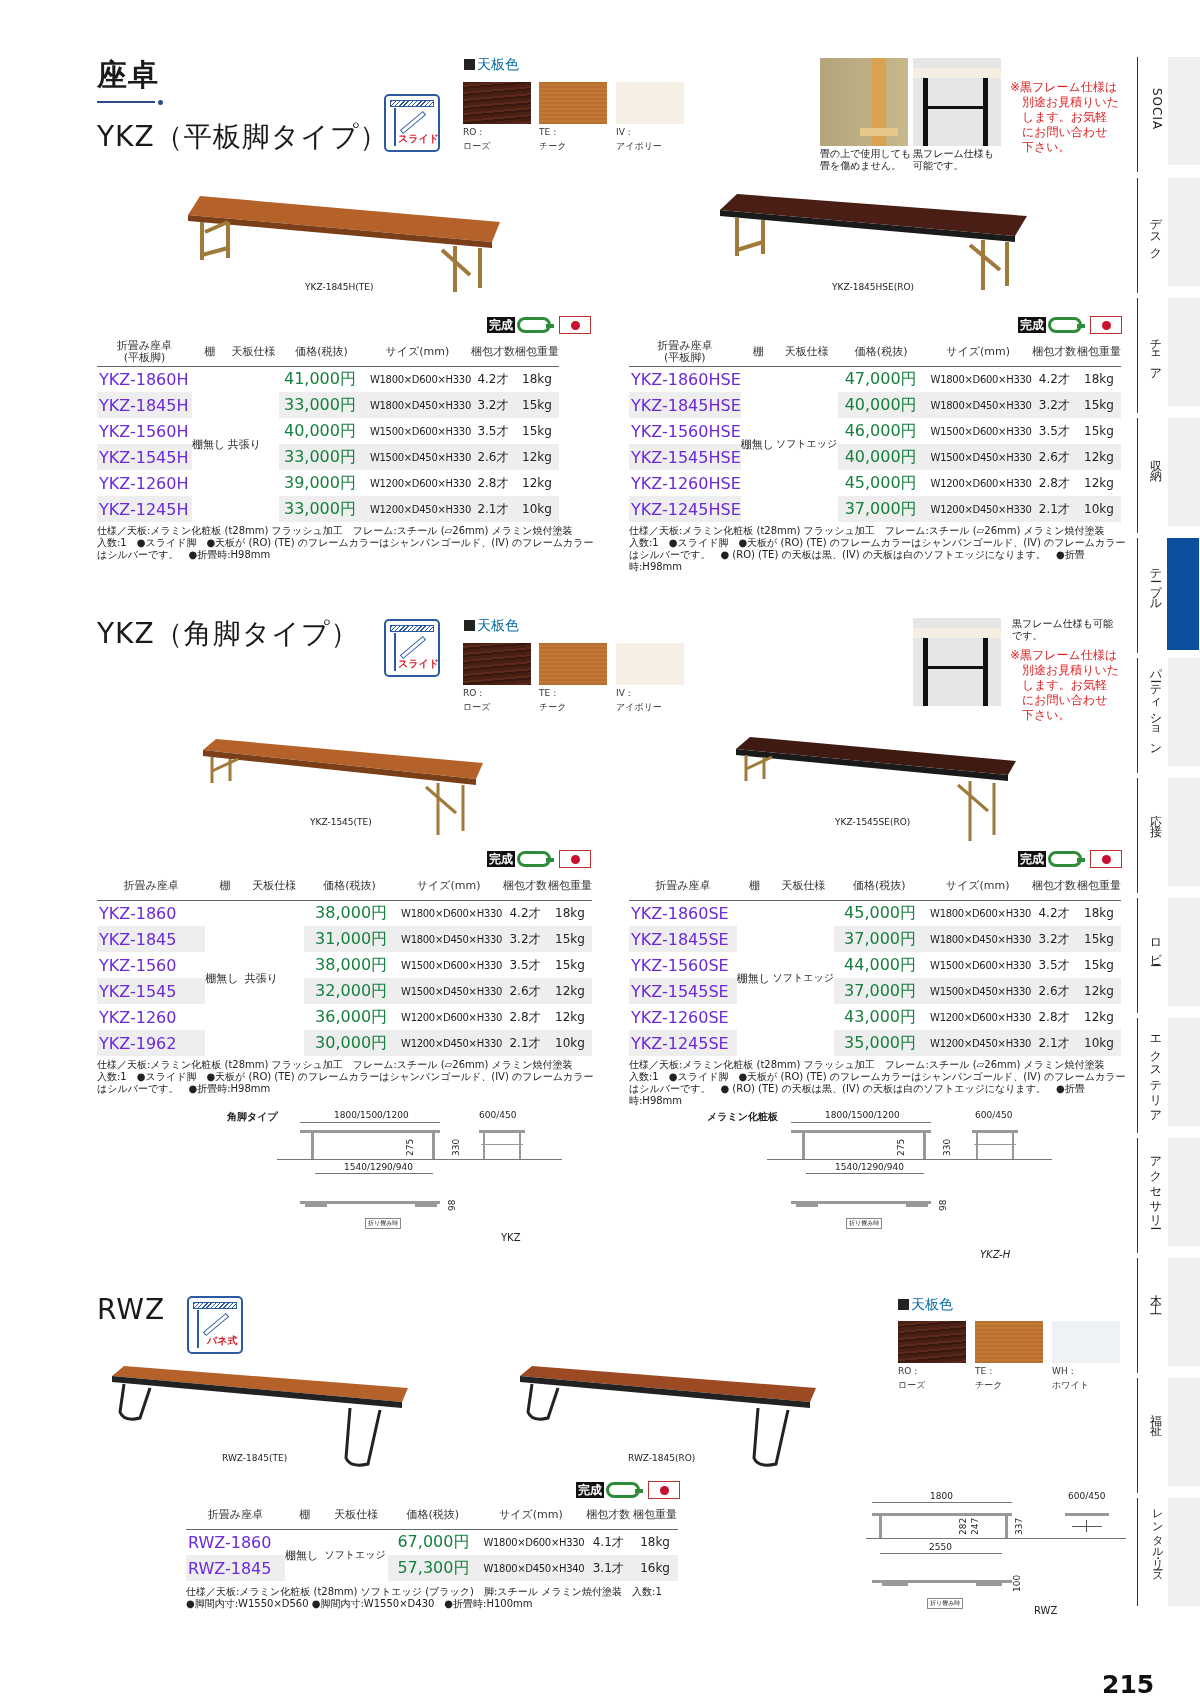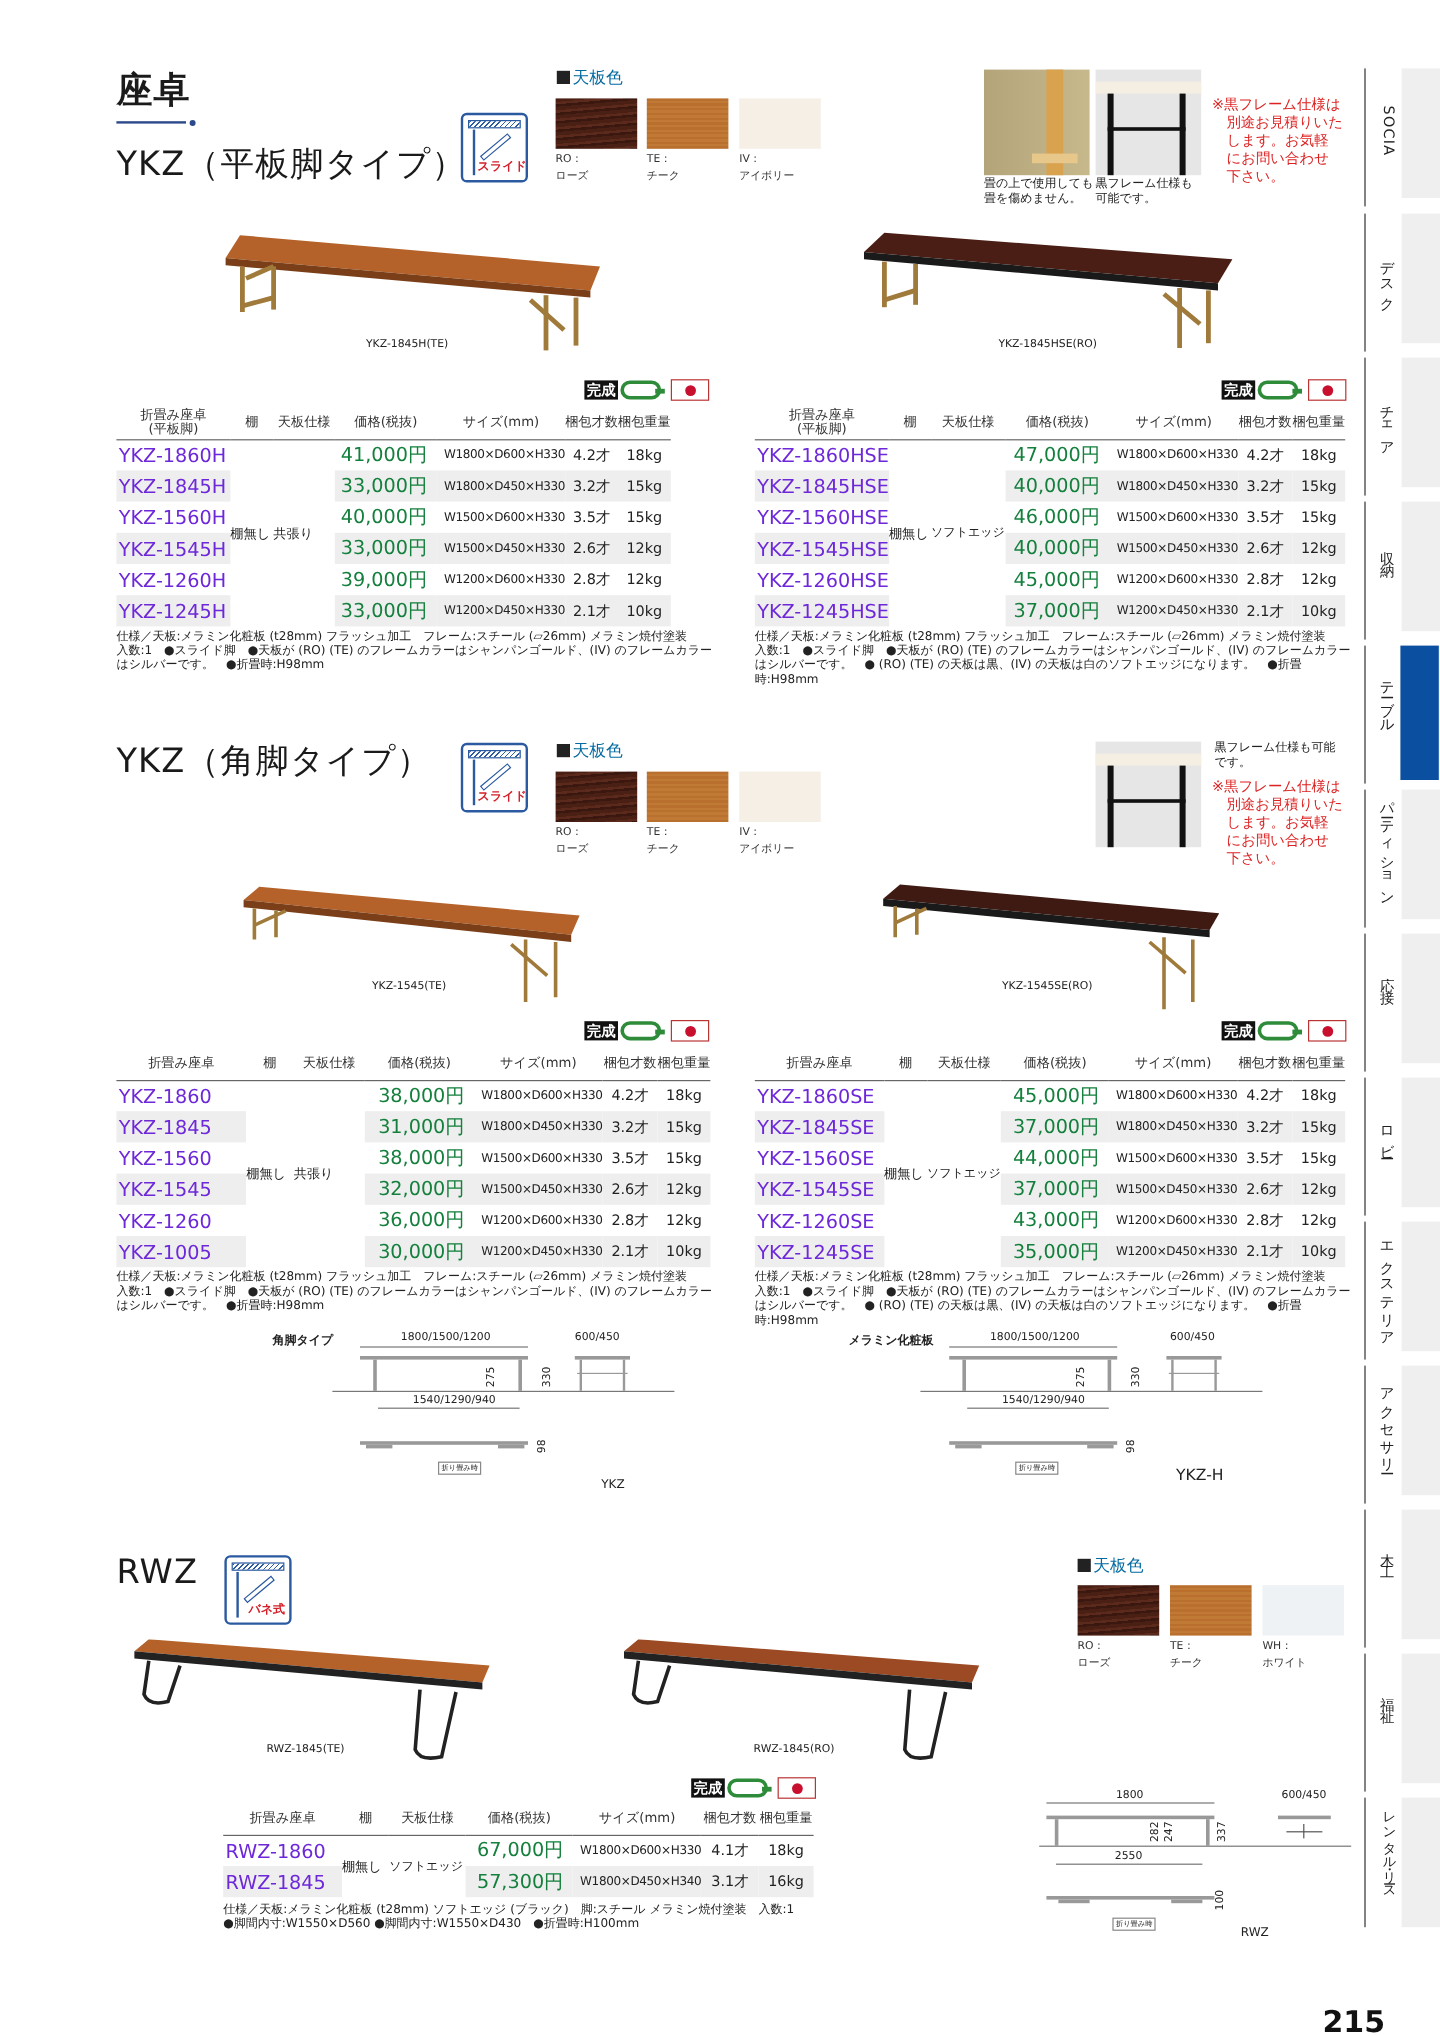--- a/index.html
+++ b/index.html
@@ -421,21 +421,21 @@
     <td class="wt shade">12kg</td>
   </tr>
   <tr>
     <td class="model">YKZ-1260</td>
     <td class="price">36,000円</td>
     <td class="size">W1200×D600×H330</td>
     <td class="cap">2.8才</td>
     <td class="wt">12kg</td>
   </tr>
   <tr class="alt">
-    <td class="model shade">YKZ-1005</td>
+    <td class="model shade">YKZ-1962</td>
     <td class="price shade">30,000円</td>
     <td class="size shade">W1200×D450×H330</td>
     <td class="cap shade">2.1才</td>
     <td class="wt shade">10kg</td>
   </tr>
 </tbody>
   </table>
 <div class="abs notes" style="left:97px;top:1059px;width:500px;white-space:pre-wrap;">仕様／天板:メラミン化粧板 (t28mm) フラッシュ加工　フレーム:スチール (▱26mm) メラミン焼付塗装
 入数:1　●スライド脚　●天板が (RO) (TE) のフレームカラーはシャンパンゴールド、(IV) のフレームカラーはシルバーです。　●折畳時:H98mm</div>
 
@@ -548,21 +548,21 @@
   <div class="line" style="left:267px;top:38px;width:42px;height:1px;background:#999;"></div>
   <div class="line" style="left:269px;top:27px;width:2px;height:26px;background:#999;"></div>
   <div class="line" style="left:305px;top:27px;width:2px;height:26px;background:#999;"></div>
   <div class="line" style="left:99px;top:67px;width:118px;height:1px;"></div>
   <div class="txt" style="left:128px;top:56px;">1540/1290/940</div>
   <div class="line" style="left:84px;top:95px;width:140px;height:3px;background:#999;"></div>
   <div class="line" style="left:89px;top:98px;width:22px;height:3px;background:#999;"></div>
   <div class="line" style="left:199px;top:98px;width:22px;height:3px;background:#999;"></div>
   <div class="vtxt" style="left:231px;top:105px;">98</div>
   <div class="tag" style="left:139px;top:112px;">折り畳み時</div>
-  <div class="txt" style="left:273px;top:116px;font-size:13px;">YKZ-H</div>
+  <div class="txt" style="left:273px;top:143px;font-size:10px;font-style:italic;">YKZ-H</div>
 </div>
 
 <div class="abs sec-title" style="left:97px;top:1293px;">RWZ</div>
 <div class="abs mech" style="left:187px;top:1296px;">
   <div class="hatch"></div>
     <div class="post"></div>
     <div class="arm"></div>
   <div class="lbl" style="left:18px;">バネ式</div>
 </div>
 <div class="abs swatch-head" style="left:898px;top:1296px;"><span class="sq"></span><span>天板色</span></div>

